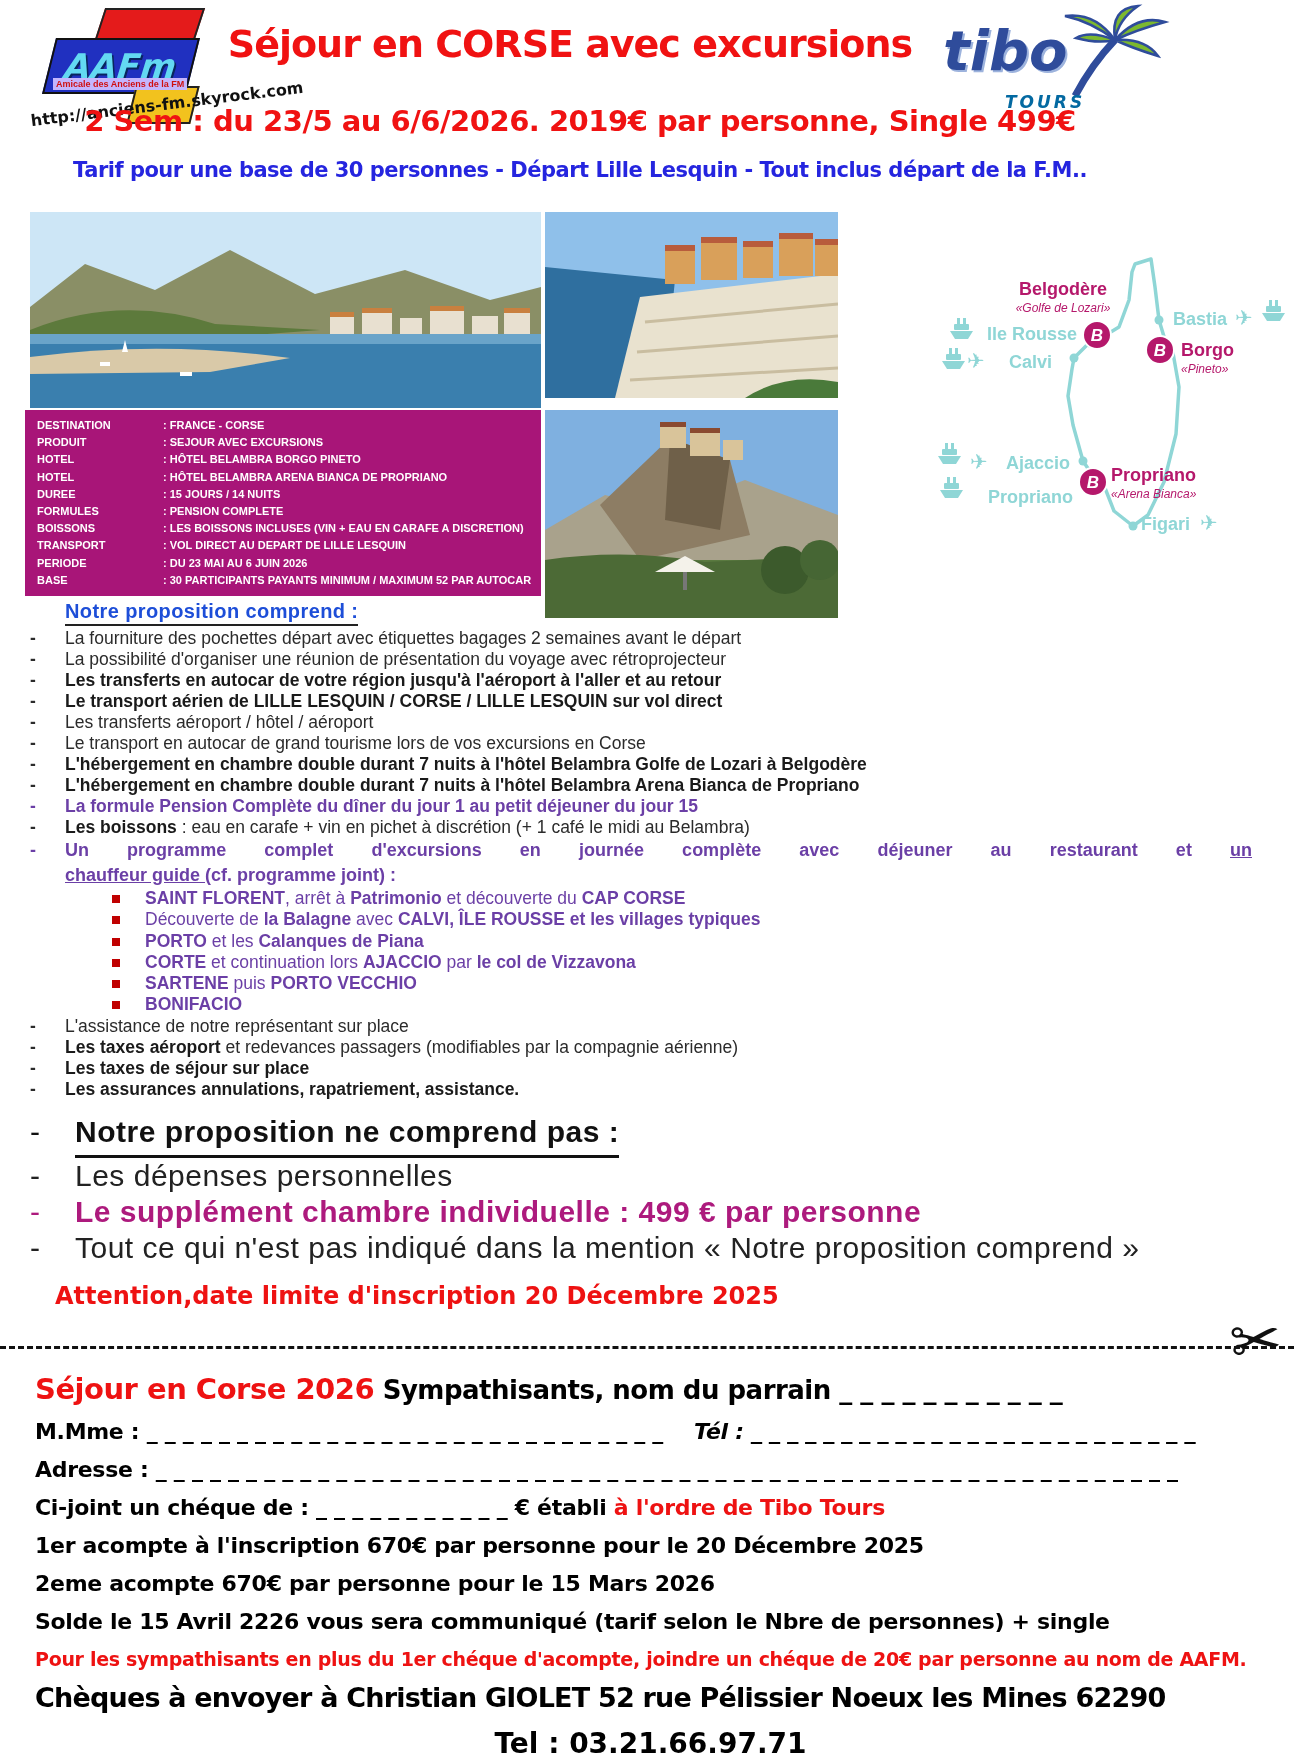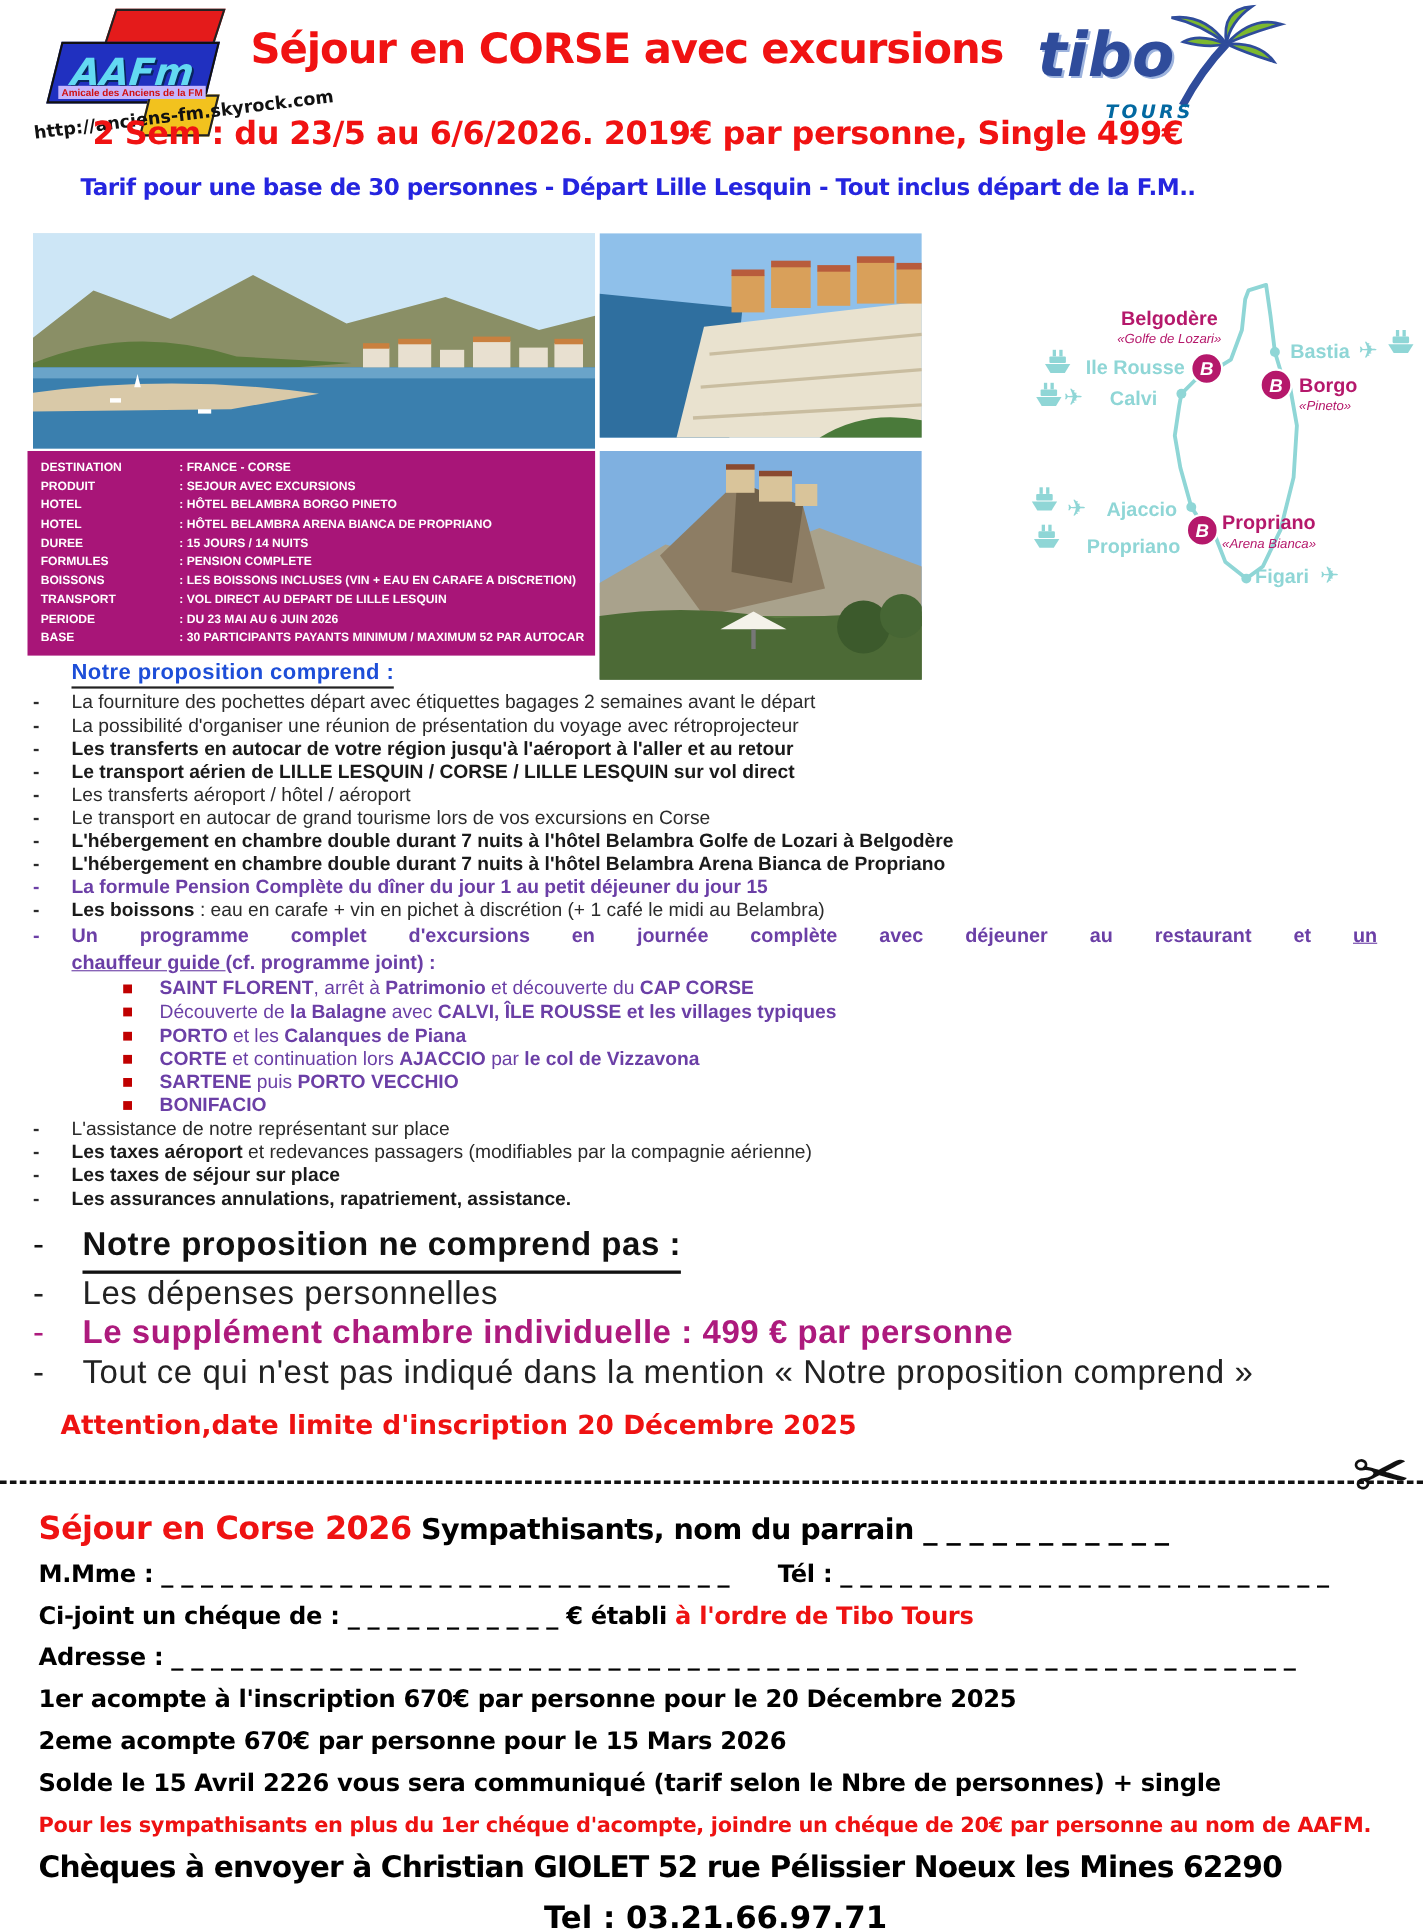--- a/index.html
+++ b/index.html
@@ -85,21 +85,21 @@
   .attn{margin:16px 0 0 55px;color:#ee1212;font:900 24px "DejaVu Sans",sans-serif;}
   .cut{position:relative;height:44px;margin-top:16px;}
   .cut .dline{position:absolute;left:0;right:0;top:20px;border-top:3px dashed #111;}
   .cut .sc{position:absolute;right:12px;top:-16px;font-size:62px;color:#111;line-height:1;transform:rotate(-6deg);}
 
   
   .form{margin:0 28px 0 35px;color:#000;font-family:"DejaVu Sans",sans-serif;font-weight:700;}
   .f-title{font-size:26px;margin-top:2px;letter-spacing:-0.5px;}
   .f-title .red{color:#ee1212;font-size:29px;}
   .f-line{font-size:22px;margin-top:13px;letter-spacing:-0.3px;white-space:nowrap;}
-  .f-line .gap{margin-left:44px;}
+  .f-line .gap{margin-left:31px;font-style:italic;}
   .red{color:#ee1212;}
   .f-note{color:#ee1212;font-size:19px;margin-top:14px;letter-spacing:-0.3px;white-space:nowrap;}
   .f-addr{font-size:27px;margin-top:12px;letter-spacing:-0.8px;white-space:nowrap;}
   .f-phone{font-size:28px;text-align:center;margin-top:14px;}
 </style>
 </head>
 <body>
 
 <div class="page">
 
@@ -413,24 +413,24 @@
       <span class="sc">✂</span>
     </div>
 
     <div class="form">
       <div class="f-title">
         <span class="red">Séjour en Corse 2026</span><span> Sympathisants, nom du parrain _ _ _ _ _ _ _ _ _ _ _</span>
       </div>
       <div class="f-line">
         <span>M.Mme : _ _ _ _ _ _ _ _ _ _ _ _ _ _ _ _ _ _ _ _ _ _ _ _ _ _ _ _ _</span><span class="gap">Tél : _ _ _ _ _ _ _ _ _ _ _ _ _ _ _ _ _ _ _ _ _ _ _ _ _</span>
       </div>
+      <div class="f-line"><span>Adresse : _ _ _ _ _ _ _ _ _ _ _ _ _ _ _ _ _ _ _ _ _ _ _ _ _ _ _ _ _ _ _ _ _ _ _ _ _ _ _ _ _ _ _ _ _ _ _ _ _ _ _ _ _ _ _ _ _</span></div>
       <div class="f-line">
         <span>Ci-joint un chéque de : _ _ _ _ _ _ _ _ _ _ _ € établi </span><span class="red">à l'ordre de Tibo Tours</span>
       </div>
-      <div class="f-line"><span>Adresse : _ _ _ _ _ _ _ _ _ _ _ _ _ _ _ _ _ _ _ _ _ _ _ _ _ _ _ _ _ _ _ _ _ _ _ _ _ _ _ _ _ _ _ _ _ _ _ _ _ _ _ _ _ _ _ _ _</span></div>
       <div class="f-line">1er acompte à l'inscription 670€ par personne pour le 20 Décembre 2025</div>
       <div class="f-line">2eme acompte 670€ par personne pour le 15 Mars 2026</div>
       <div class="f-line">Solde le 15 Avril 2226 vous sera communiqué (tarif selon le Nbre de personnes) + single</div>
       <div class="f-note">Pour les sympathisants en plus du 1er chéque d'acompte, joindre un chéque de 20€ par personne au nom de AAFM.</div>
       <div class="f-addr">Chèques à envoyer à Christian GIOLET 52 rue Pélissier Noeux les Mines 62290</div>
       <div class="f-phone">Tel : 03.21.66.97.71</div>
     </div>
   </div>
 
 </div>

